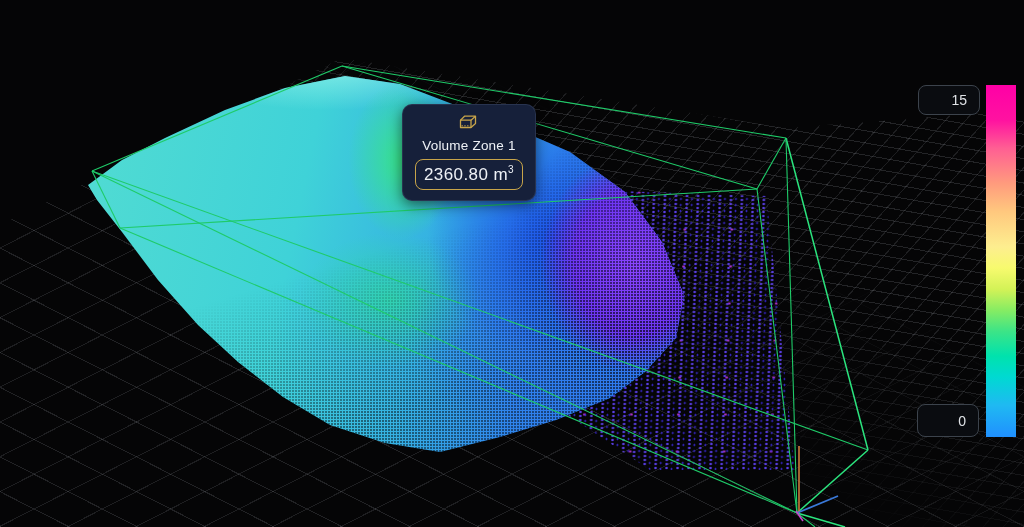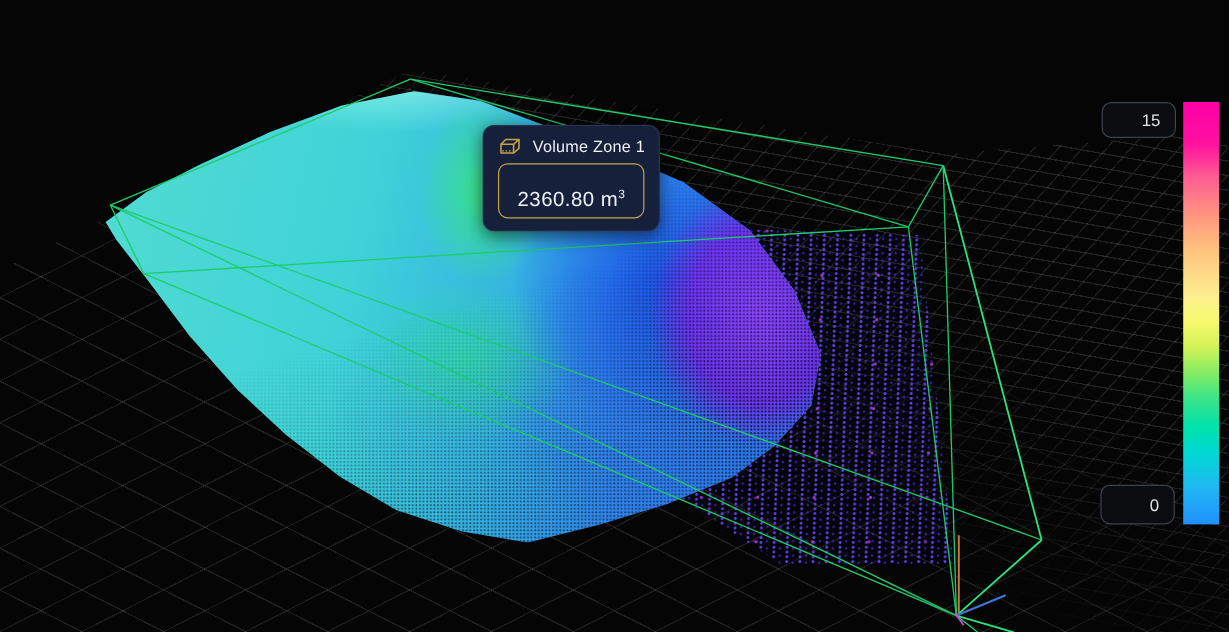--- a/index.html
+++ b/index.html
@@ -93,24 +93,24 @@
   .wires line.ax-z{stroke:var(--axis-z);stroke-width:1.6;}
 
   
   .tooltip{
     position:absolute;left:402px;top:104px;
     background:#16203a;border:1px solid rgba(120,140,180,0.18);
     border-radius:10px;padding:9px 12px 10px;
     box-shadow:0 4px 14px rgba(0,0,0,0.55);
   }
   .tt-head{display:flex;align-items:center;gap:8px;color:#eef1f6;
-    font-size:13.5px;font-weight:500;letter-spacing:.2px;white-space:nowrap;}
+    font-size:13.5px;font-weight:500;letter-spacing:.2px;white-space:nowrap;flex-direction:column;}
   .tt-value{
     margin-top:6px;border:1.5px solid var(--accent-gold);border-radius:8px;
-    padding:20px 8px 4px;text-align:center;color:#eef1f6;
+    padding:4px 8px 4px;text-align:center;color:#eef1f6;
     font-size:17px;letter-spacing:.4px;white-space:nowrap;
   }
   .tt-value sup{font-size:10px;}
 
   
   .colorbar{
     position:absolute;left:986px;top:85px;width:30px;height:352px;
     background:linear-gradient(to bottom,#ff00a6,#ffc87e 36%,#f7fa6e 52%,#3ce487 70%,#00d9d2 83%,#2090ff);
   }
   .cb-box{

